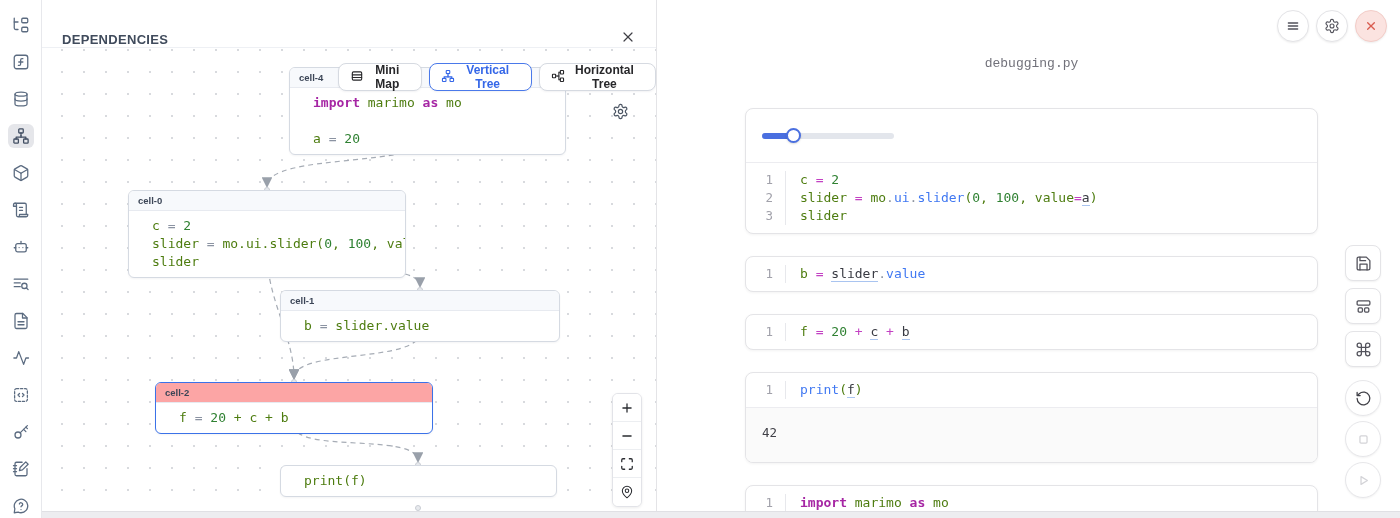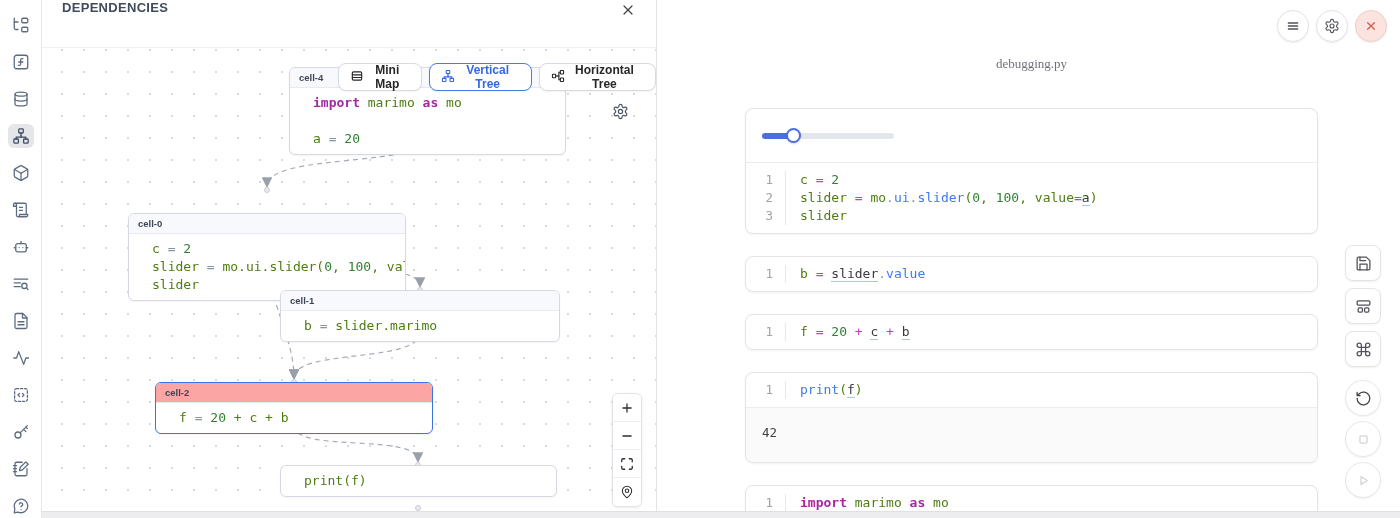--- a/index.html
+++ b/index.html
@@ -11,21 +11,21 @@
   .rail { width:42px; border-right:1px solid #e7e8ec; display:flex; flex-direction:column;
     align-items:center; padding-top:13px; gap:13px; background:#fff; flex:0 0 42px; }
   .rail-btn { width:26px; height:26px; display:flex; align-items:center; justify-content:center;
     border-radius:6px; color:#5b6b80; background:transparent; border:none; cursor:pointer; }
   .rail-btn.active { background:#e5e6ea; color:#414e62; }
   .rail-btn svg { width:18px; height:18px; }
 
   
   .dep-panel { width:615px; flex:0 0 615px; border-right:1px solid #e4e4e7; display:flex;
     flex-direction:column; background:#fff; }
-  .dep-header { height:48px; padding:0 18px 0 20px; display:flex; align-items:flex-start;
+  .dep-header { height:48px; padding:0 18px 0 20px; display:flex; align-items:flex-end;
     justify-content:space-between; border-bottom:1px solid #eef0f4; }
   .dep-title { font-size:13px; font-weight:bold; letter-spacing:.3px; color:#404b5c; }
   .icon-btn { background:none; border:none; cursor:pointer; color:#3f3f46; display:flex;
     align-items:center; justify-content:center; padding:2px; }
 
   .canvas { position:relative; flex:1;
     background-image:radial-gradient(circle, #d8dade 1px, transparent 1.3px);
     background-size:22px 22px; background-position:9px 13px; overflow:hidden; }
   .edges { position:absolute; left:0; top:0; }
 
@@ -61,21 +61,21 @@
   
   .nb { position:relative; flex:1; background:#fff; }
   .nb-header-btns { position:absolute; top:10px; right:13px; display:flex; gap:7px; }
   .circle-btn { width:32px; height:32px; border-radius:50%; background:#fff;
     border:1px solid #e4e4e7; box-shadow:0 1px 2px rgba(0,0,0,.07); display:flex;
     align-items:center; justify-content:center; color:#52525b; cursor:pointer; }
   .circle-btn svg { width:16px; height:16px; }
   .circle-btn.danger { background:#fbe3e0; border-color:#f3cdc8; color:#d95c50; }
 
   .nb-title { position:absolute; top:56px; left:88px; width:573px; text-align:center;
-    font-family:Liberation Serif, serif; font-size:13px; color:#71717a; }
+    font-family:Liberation Mono, monospace; font-size:13px; color:#71717a; }
 
   .cells { position:absolute; left:88px; top:108px; width:573px; }
   .cell { background:#fff; border:1px solid #e4e4e7; border-radius:8px;
     box-shadow:0 1px 3px rgba(0,0,0,.05); margin-bottom:22px; overflow:hidden; }
   .cell-code { padding:8px 0; }
   .cl { display:flex; min-height:18px; line-height:18px; font-family:"DejaVu Sans Mono", monospace;
     font-size:13px; color:#383a42; }
   .ln { flex:0 0 40px; text-align:right; padding-right:12px; color:#a1a1aa; font-size:12.5px;
     border-right:1px solid #e7e8ec; user-select:none; }
   .ct { padding-left:14px; white-space:pre; }
@@ -279,39 +279,39 @@
               <span class="ct"><span class="tok-k">import</span><span class="tok-v"> marimo </span><span class="tok-k">as</span><span class="tok-v"> mo</span></span>
             </div>
             <div class="cl">
               <span class="ct">&nbsp;</span>
             </div>
             <div class="cl">
               <span class="ct"><span class="tok-v">a </span><span class="tok-o">=</span><span class="tok-v"> </span><span class="tok-n">20</span></span>
             </div>
           </div>
       </div>
-      <div class="gnode" style="left:86px; top:142px; width:278px;margin-top:23px;">
+      <div class="gnode" style="left:86px; top:142px; width:278px;">
         <div class="gnode-header">cell-0</div>
         <div class="gnode-body">
             <div class="cl">
               <span class="ct"><span class="tok-v">c </span><span class="tok-o">=</span><span class="tok-v"> </span><span class="tok-n">2</span></span>
             </div>
             <div class="cl">
               <span class="ct"><span class="tok-v">slider </span><span class="tok-o">=</span><span class="tok-v"> mo.ui.slider(</span><span class="tok-n">0</span><span class="tok-v">, </span><span class="tok-n">100</span><span class="tok-v">, value=a)</span></span>
             </div>
             <div class="cl">
               <span class="ct"><span class="tok-v">slider</span></span>
             </div>
           </div>
       </div>
       <div class="gnode" style="left:238px; top:242px; width:280px;">
         <div class="gnode-header">cell-1</div>
         <div class="gnode-body">
             <div class="cl">
-              <span class="ct"><span class="tok-v">b </span><span class="tok-o">=</span><span class="tok-v"> slider.marimo</span></span>
+              <span class="ct"><span class="tok-v">b </span><span class="tok-o">=</span><span class="tok-v"> slider.value</span></span>
             </div>
           </div>
       </div>
       <div class="gnode selected" style="left:113px; top:334px; width:278px;">
         <div class="gnode-header">cell-2</div>
         <div class="gnode-body">
             <div class="cl">
               <span class="ct"><span class="tok-v">f </span><span class="tok-o">=</span><span class="tok-v"> </span><span class="tok-n">20</span><span class="tok-v"> + c + b</span></span>
             </div>
           </div>

